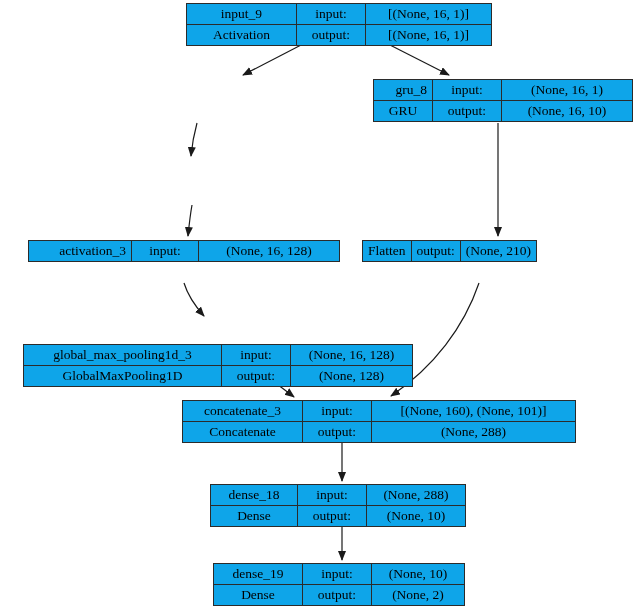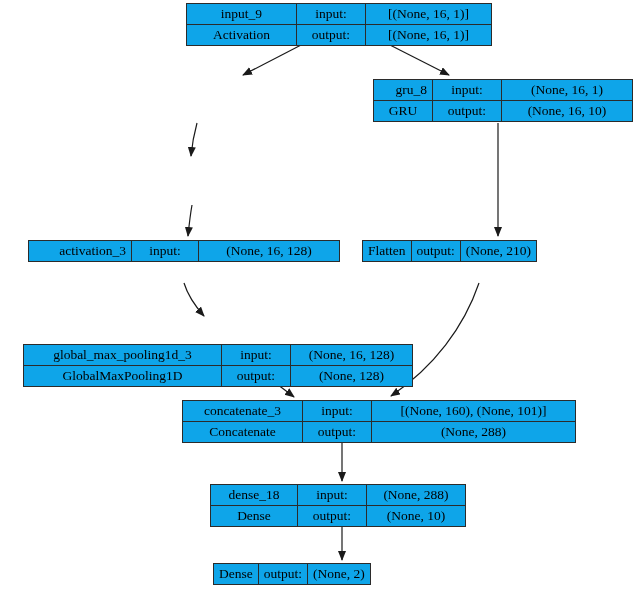--- a/index.html
+++ b/index.html
@@ -162,20 +162,25 @@
     <tr>
       <td>Dense</td>
       <td>output:</td>
       <td>(None, 10)</td>
     </tr>
   </tbody>
     </table>
 
   <table class="node" style="left:213px; top:563px;">
     <tbody>
+        <tr>
+      <td style="width:78px;">dense_19</td>
+      <td style="width:58px;">input:</td>
+      <td style="width:82px;">(None, 10)</td>
+    </tr>
     <tr>
       <td>Dense</td>
       <td>output:</td>
       <td>(None, 2)</td>
     </tr>
   </tbody>
     </table>
 
 </div>
 

